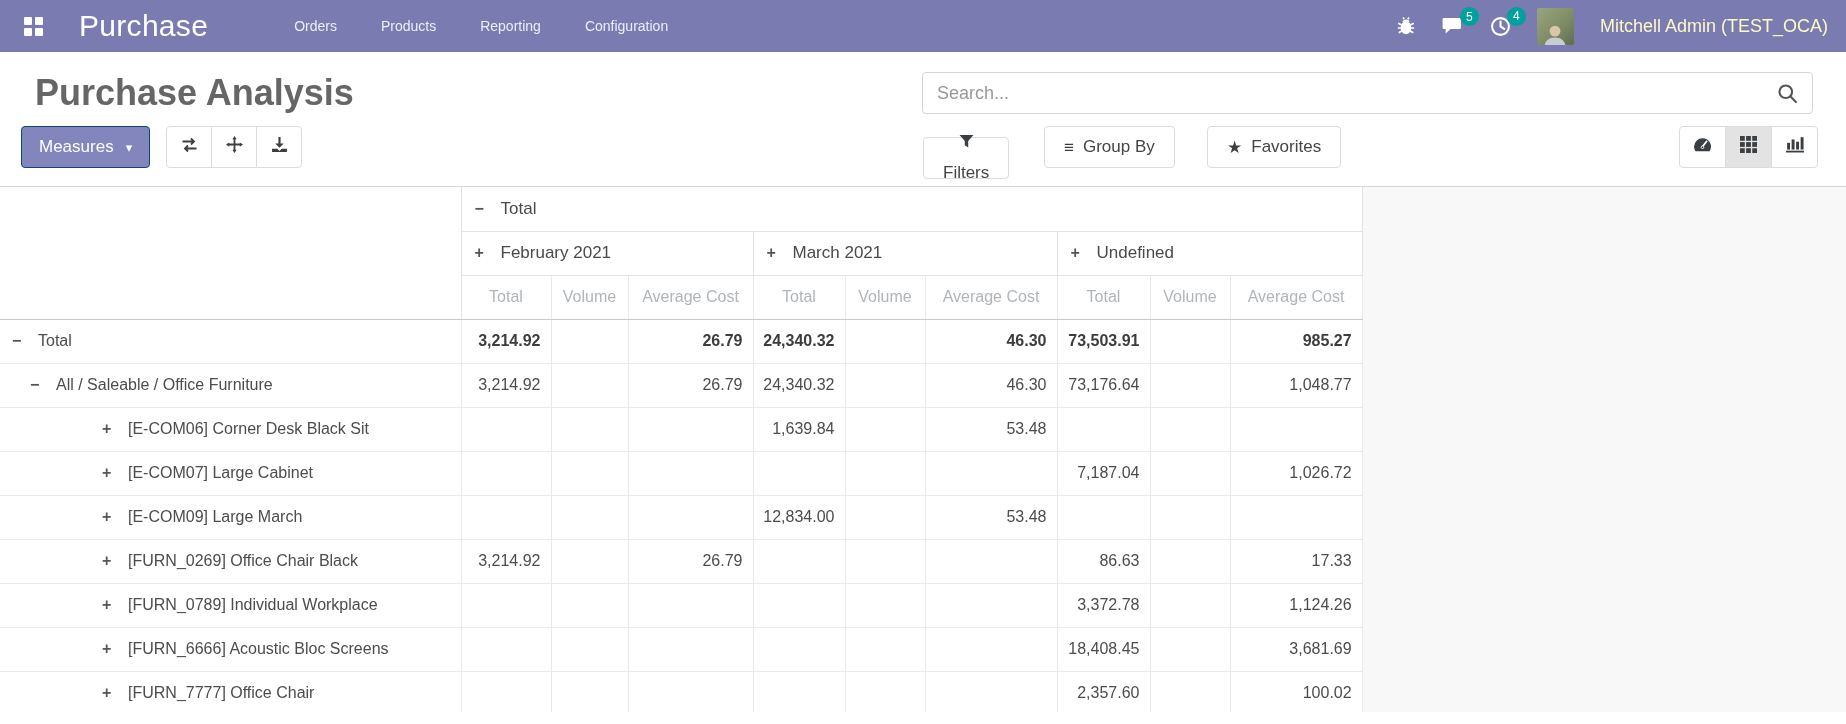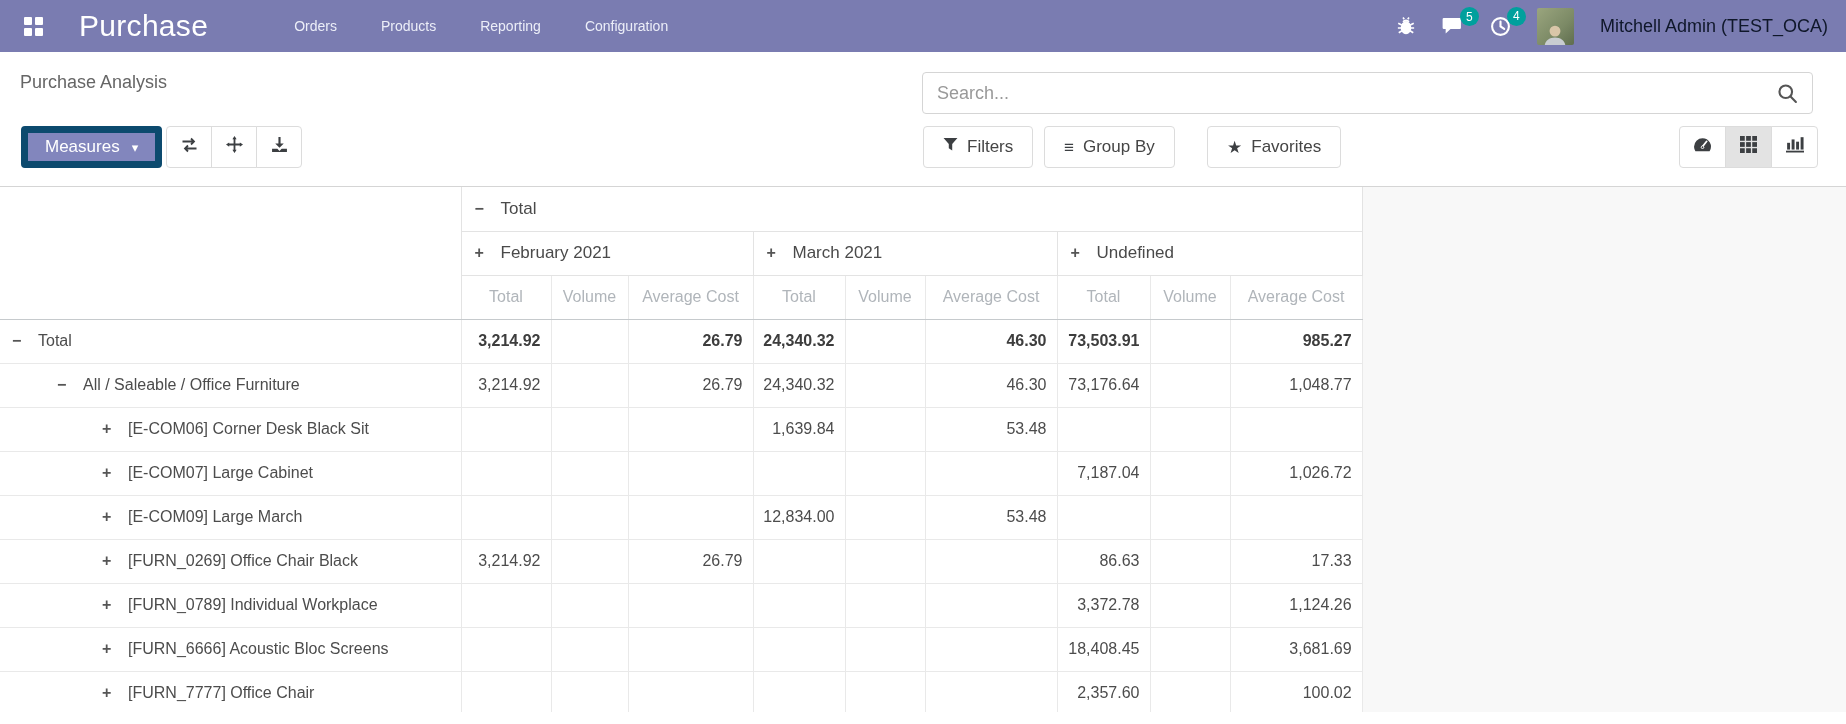--- a/index.html
+++ b/index.html
@@ -13,65 +13,65 @@
   .apps-grid i { background: #fff; border-radius: 1px; }
   .brand { font-size: 30px; font-weight: 400; color: #fff; margin-left: 30px; text-decoration: none; letter-spacing: .3px; }
   .nav-menu { display: flex; align-items: center; margin-left: 86px; gap: 44px; }
   .nav-item { color: #eceef8; font-size: 14px; text-decoration: none; cursor: pointer; }
   .nav-right { margin-left: auto; display: flex; align-items: center; gap: 26px; }
   .nav-icon-btn { position: relative; background: transparent; border: none; cursor: pointer; display: flex; align-items: center; }
   .nav-icon-btn svg { display: block; }
   .badge { position: absolute; top: -9px; right: -15px; background: #00a09d; color: #fff; font-size: 12px; min-width: 19px; height: 19px; border-radius: 10px; display: flex; align-items: center; justify-content: center; padding: 0 4px; }
   .avatar { width: 37px; height: 37px; border-radius: 2px; background: linear-gradient(135deg,#9aa57e 0%,#7c8a66 60%,#5f6d4e 100%); position: relative; overflow: hidden; flex: 0 0 auto; }
   .avatar svg { position: absolute; bottom: -2px; left: 50%; transform: translateX(-50%); }
-  .user-name { font-size: 18px; color: #0f172a; white-space: nowrap; }
+  .user-name { font-size: 18px; color: #fef9c3; white-space: nowrap; }
 
   
   .control-panel { position: relative; height: 134px; background: #fff; }
-  .page-title { position: absolute; left: 20px; top: 20px; font-size: 18px; font-weight: 400; color: #666; }
+  .page-title { position: absolute; left: 35px; top: 20px; font-size: 36px; font-weight: 700; color: #666; }
   .searchbox { position: absolute; left: 922px; top: 20px; width: 891px; height: 42px; background: #fff; border: 1px solid #d5d5d5; border-radius: 4px; display: flex; align-items: center; padding: 0 14px; }
   .searchbox input { flex: 1; border: none; outline: none; font-size: 18px; color: #333; font-family: "Liberation Sans", sans-serif; background: transparent; }
   .searchbox input::placeholder { color: #999; }
   .search-icon-btn { background: transparent; border: none; cursor: pointer; display: flex; }
 
   .btn { display: inline-flex; align-items: center; justify-content: center; gap: 9px; height: 42px; background: #fff; border: 1px solid #dcdcdc; border-radius: 4px; font-size: 17px; color: #454545; cursor: pointer; font-family: "Liberation Sans", sans-serif; }
-  .btn-primary { position: absolute; left: 21px; top: 74px; padding: 0 17px; background: #8286bd; border: 7px solid #0c4a6e; color: #fff; }
+  .btn-primary { position: absolute; left: 21px; top: 74px; padding: 0 17px; background: #8286bd; border: 1px solid #0c4a6e; color: #fff; }
   .caret { font-size: 13px; line-height: 1; margin-left: 3px; }
 
   .btn-group { position: absolute; display: inline-flex; }
   .btn-group .btn { border-radius: 0; margin-left: -1px; }
   .btn-group .btn:first-child { border-radius: 4px 0 0 4px; margin-left: 0; }
   .btn-group .btn:last-child { border-radius: 0 4px 4px 0; }
   .pivot-tools { left: 166px; top: 74px; }
   .pivot-tools .btn { width: 46px; }
   .view-switcher { left: 1679px; top: 74px; }
   .view-switcher .btn { width: 47px; }
   .view-switcher .btn.active { background: #e3e3e3; }
 
-  .filters-btn { position: absolute; left: 923px; top: 74px; padding: 16px 19px; }
+  .filters-btn { position: absolute; left: 923px; top: 85px; padding: 16px 19px; flex-direction: column; }
   .groupby-btn { position: absolute; left: 1044px; top: 74px; padding: 0 19px; }
   .favorites-btn { position: absolute; left: 1207px; top: 74px; padding: 0 19px; }
   .glyph-icon { font-size: 17px; line-height: 1; color: #3c3f42; }
 
   
   .content { height: 526px; background: #f8f8f8; border-top: 1px solid #d5d5d5; position: relative; overflow: hidden; }
   table.pivot { border-collapse: collapse; table-layout: fixed; width: 1362px; background: #fff; }
   table.pivot th, table.pivot td { height: 44px; font-weight: 400; vertical-align: middle; }
   th.corner { border-right: 1px solid #e3e3e3; border-bottom: 1px solid #c6cacd; background: #fff; }
   th.top-total { text-align: left; padding-left: 13px; font-size: 17px; color: #4a4a4a; border-bottom: 1px solid #e3e3e3; border-right: 1px solid #e3e3e3; cursor: pointer; }
   th.col-group { text-align: left; padding-left: 13px; font-size: 17px; color: #4a4a4a; border-bottom: 1px solid #e3e3e3; border-right: 1px solid #e3e3e3; cursor: pointer; }
   th.measure { text-align: center; font-size: 16px; color: #b0b5ba; border-right: 1px solid #e9e9e9; border-bottom: 1px solid #c6cacd; cursor: pointer; }
   .toggle { font-weight: 700; color: #555; display: inline-block; width: 17px; margin-right: 9px; font-size: 16px; }
   tbody td { border-bottom: 1px solid #e9e9e9; border-right: 1px solid #e9e9e9; font-size: 16px; color: #4c4c4c; }
   td.row-header { text-align: left; cursor: pointer; }
   td.row-header .row-label { font-size: 16px; color: #4c4c4c; }
   td.val { text-align: right; padding-right: 10px; }
   tr.total-row td.val { font-weight: 700; color: #3d3d3d; }
   .indent-0 { padding-left: 12px; }
-  .indent-1 { padding-left: 57px; margin-top: 12px; }
+  .indent-1 { padding-left: 30px; margin-top: 12px; }
   .indent-2 { padding-left: 102px; }
 </style>
 </head>
 <body>
 
 <nav class="navbar">
   <button class="apps-btn">
     <span class="apps-grid">
         <i></i>
         <i></i>

